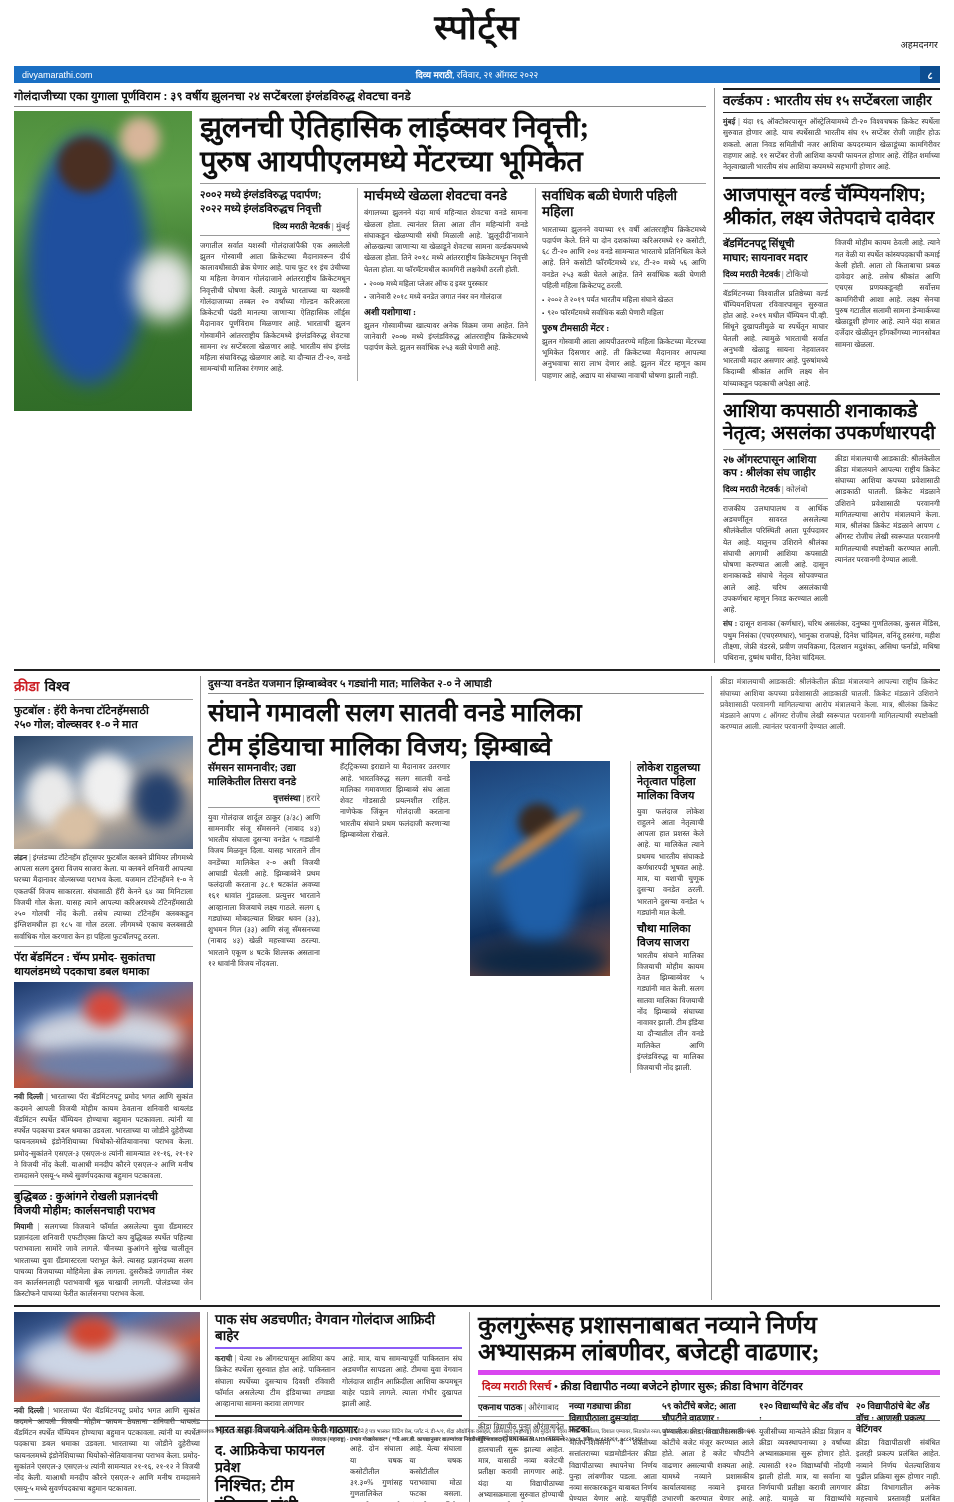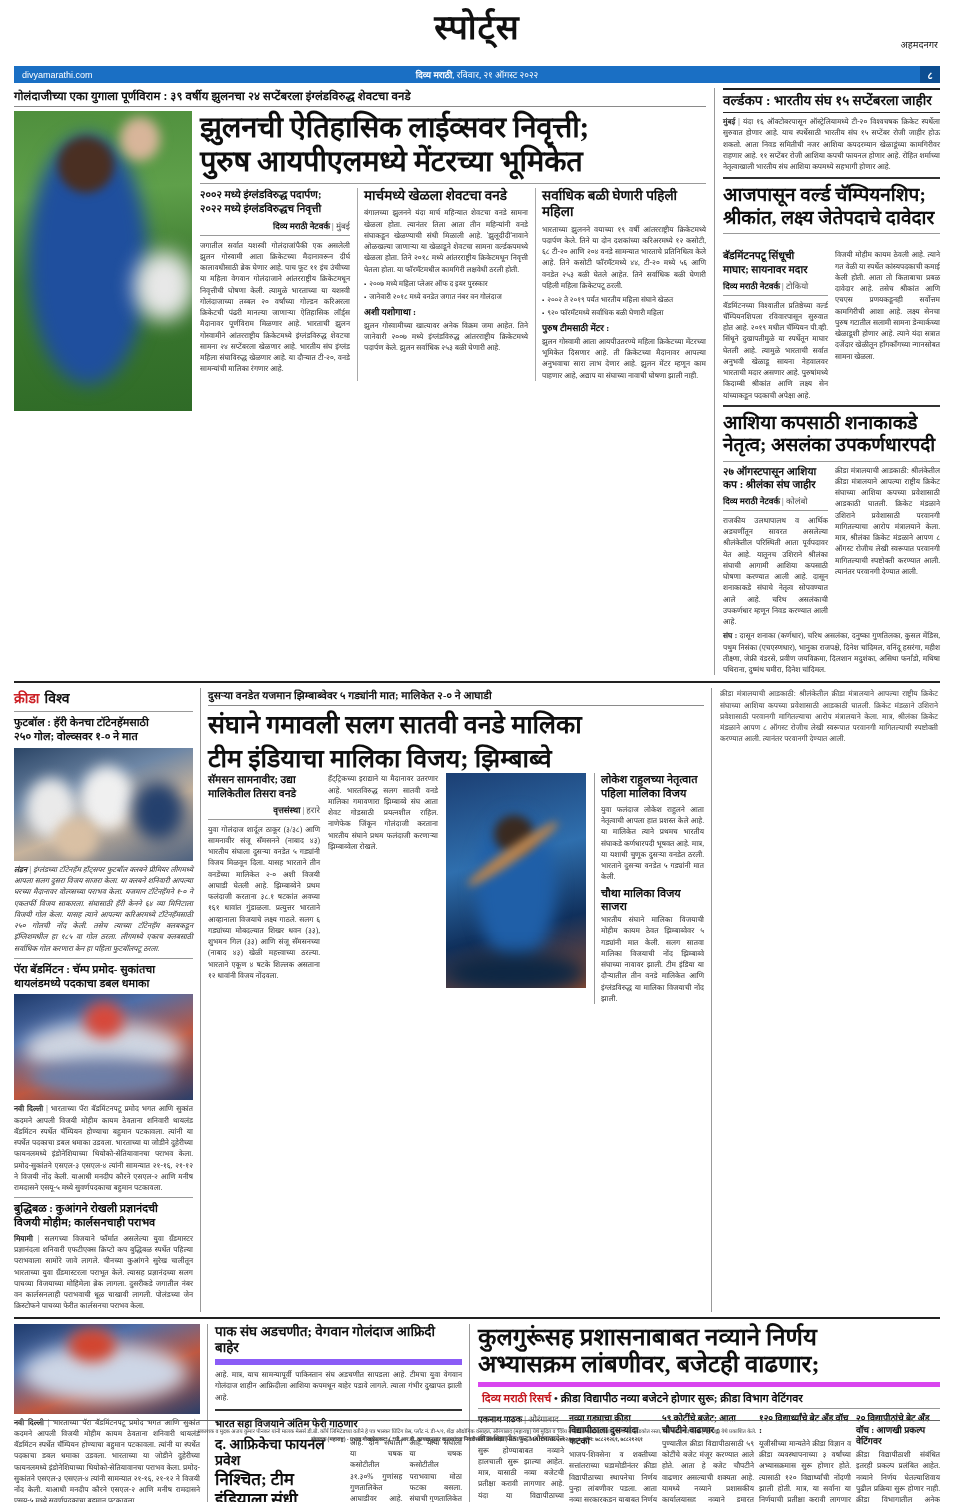--- a/index.html
+++ b/index.html
@@ -80,21 +80,21 @@
 
   .sec-flag { display:flex; align-items:baseline; gap:5px; margin-bottom:3px; }
   .sec-flag .red { color:#cc2026; font-weight:700; font-size:14px; }
   .sec-flag .blk { color:#111; font-weight:700; font-size:14px; }
 
   .brandline { font-size: 11px; font-weight:700; margin: 3px 0 4px; }
   .brandline .tag-red { color:#c4161c; }
 
   .colsplit2 { display:flex; gap:7px; }
   .colsplit3 { display:flex; gap:7px; }
-  .colsplit4 { display:flex; gap:8px; }
+  .colsplit4 { display:flex; gap:20px; }
   .colsplit5 { display:flex; gap:5px; }
   .flex1 { flex:1; min-width:0; }
 
   .minihead { font-size:9px; font-weight:700; line-height:1.25; margin-bottom:2px; }
 
   .footer {
     position:absolute; left:14px; right:14px; bottom: 58px;
     border-top: 1px solid #666; padding-top: 6px; text-align:center;
     font-size:5.4px; color:#333; line-height:1.6;
   }
@@ -176,21 +176,21 @@
     <div style="width:226px; padding-left:8px; border-left:1px solid #999;">
       <div class="headline-s" style="border-top:2px solid #222;border-bottom:1px solid #222;padding:3px 0;">वर्ल्डकप : भारतीय संघ १५ सप्टेंबरला जाहीर</div>
       <div class="bodytext" style="margin-top:3px;">
         <b>मुंबई</b> | <span>यंदा १६ ऑक्टोबरपासून ऑस्ट्रेलियामध्ये टी-२० विश्वचषक क्रिकेट स्पर्धेला सुरुवात होणार आहे. याच स्पर्धेसाठी भारतीय संघ १५ सप्टेंबर रोजी जाहीर होऊ शकतो. आता निवड समितीची नजर आशिया कपदरम्यान खेळाडूंच्या कामगिरीवर राहणार आहे. ११ सप्टेंबर रोजी आशिया कपची फायनल होणार आहे. रोहित शर्माच्या नेतृत्वाखाली भारतीय संघ आशिया कपमध्ये सहभागी होणार आहे.</span>
       </div>
       <div class="rule-thick"></div>
 
       <div class="headline-m">आजपासून वर्ल्ड  चॅम्पियनशिप;</div>
       <div class="headline-m" style="margin-bottom:4px;">श्रीकांत, लक्ष्य जेतेपदाचे दावेदार</div>
 
-      <div class="colsplit2" style="border-top:1px solid #999;padding-top:15px;">
+      <div class="colsplit2" style="border-top:1px solid #999;padding-top:3px;">
         <div class="flex1">
           <div class="subhead">बॅडमिंटनपटू सिंधूची</div>
           <div class="subhead" style="margin-bottom:3px;">माघार; सायनावर मदार</div>
           <div class="byline" style="text-align:left;">
             <span>दिव्य मराठी नेटवर्क</span><span class="loc"> | </span><span class="loc">टोकियो</span>
           </div>
           <div class="rule"></div>
           <div class="bodytext">बॅडमिंटनच्या विश्वातील प्रतिष्ठेच्या वर्ल्ड चॅम्पियनशिपला रविवारपासून सुरुवात होत आहे. २०१९ मधील चॅम्पियन पी.व्ही. सिंधूने दुखापतीमुळे या स्पर्धेतून माघार घेतली आहे. त्यामुळे भारताची सर्वात अनुभवी खेळाडू सायना नेहवालवर भारताची मदार असणार आहे. पुरुषांमध्ये किदाम्बी श्रीकांत आणि लक्ष्य सेन यांच्याकडून पदकाची अपेक्षा आहे.</div>
         </div>
         <div class="flex1">
@@ -233,21 +233,21 @@
       </div>
       <div class="rule"></div>
       <div class="headline-xs">फुटबॉल : हॅरी केनचा टॉटेनहॅमसाठी</div>
       <div class="headline-xs" style="margin-bottom:4px;">२५० गोल; वोल्व्सवर १-० ने मात</div>
       <div class="photo crowd" style="height:113px;">
         <div class="blur" style="left:12px;top:30px;width:50px;height:60px;background:#eaeaea;filter:blur(7px);"></div>
         <div class="blur" style="left:66px;top:18px;width:54px;height:64px;background:#f0f0f0;filter:blur(7px);"></div>
         <div class="blur" style="left:118px;top:34px;width:52px;height:58px;background:#24406d;filter:blur(8px);"></div>
         <div class="blur" style="left:40px;top:70px;width:44px;height:42px;background:#d9c0a4;filter:blur(6px);"></div>
       </div>
-      <div class="bodytext" style="margin-top:3px;font-style:italic;">
+      <div class="bodytext" style="margin-top:3px;">
         <b>लंडन</b> | <span>इंग्लंडच्या टॉटेनहॅम हॉट्सपर फुटबॉल क्लबने प्रीमियर लीगमध्ये आपला सलग दुसरा विजय साजरा केला. या क्लबने शनिवारी आपल्या घरच्या मैदानावर वोल्व्सच्या पराभव केला. यजमान टॉटेनहॅमने १-० ने एकतर्फी विजय साकारला. संघासाठी हॅरी केनने ६४ व्या मिनिटाला विजयी गोल केला. यासह त्याने आपल्या करिअरमध्ये टॉटेनहॅमसाठी २५० गोलची नोंद केली. तसेच त्याच्या टॉटेनहॅम क्लबकडून इंग्लिशमधील हा १८५ वा गोल ठरला. लीगमध्ये एकाच क्लबसाठी सर्वाधिक गोल करणारा केन हा पहिला फुटबॉलपटू ठरला.</span>
       </div>
       <div class="rule"></div>
 
       <div class="headline-xs">पॅरा बॅडमिंटन : चॅम्प प्रमोद- सुकांतचा</div>
       <div class="headline-xs" style="margin-bottom:4px;">थायलंडमध्ये पदकाचा डबल धमाका</div>
       <div class="photo stage" style="height:106px;">
         <div class="blur" style="left:10px;top:28px;width:160px;height:54px;background:#cfd6e2;filter:blur(9px);"></div>
         <div class="blur" style="left:70px;top:8px;width:40px;height:36px;background:#d7483a;filter:blur(7px);"></div>
         <div class="blur" style="left:14px;top:64px;width:150px;height:38px;background:#6d7fa8;filter:blur(8px);"></div>
@@ -317,22 +317,27 @@
             <div class="blur" style="left:54px;top:4px;width:48px;height:34px;background:#d2452f;filter:blur(7px);"></div>
           </div>
           <div class="bodytext" style="margin-top:3px;">
             <b>नवी दिल्ली</b> | <span>भारताच्या पॅरा बॅडमिंटनपटू प्रमोद भगत आणि सुकांत कदमने आपली विजयी मोहीम कायम ठेवताना शनिवारी थायलंड बॅडमिंटन स्पर्धेत चॅम्पियन होण्याचा बहुमान पटकावला. त्यांनी या स्पर्धेत पदकाचा डबल धमाका उडवला. भारताच्या या जोडीने दुहेरीच्या फायनलमध्ये इंडोनेशियाच्या थियोको-सेतियावानचा पराभव केला. प्रमोद-सुकांतने एसएल-३ एसएल-४ त्यांनी सामन्यात २१-१६, २१-१२ ने विजयी नोंद केली. याआधी मनदीप कौरने एसएल-२ आणि मनीष रामदासने एसयू-५ मध्ये सुवर्णपदकाचा बहुमान पटकावला.</span>
           </div>
           <div class="rule"></div>
 
         </div>
 
         <div style="flex:1; min-width:0; border-left:1px solid #999; padding-left:7px;">
-          <div class="headline-s" style="border-bottom:6px solid #8b5cf6; padding-bottom:3px; margin-bottom:4px;">पाक संघ अडचणीत; वेगवान गोलंदाज आफ्रिदी बाहेर</div>
+          <div class="headline-s" style="border-bottom:2px solid #8b5cf6; padding-bottom:3px; margin-bottom:4px;">पाक संघ अडचणीत; वेगवान गोलंदाज आफ्रिदी बाहेर</div>
           <div class="colsplit2">
+            <div class="flex1">
+              <div class="bodytext">
+                <b>कराची</b> | <span>येत्या २७ ऑगस्टपासून आशिया कप क्रिकेट स्पर्धेला सुरुवात होत आहे. पाकिस्तान संघाला स्पर्धेच्या दुसऱ्याच दिवशी रविवारी फॉर्मात असलेल्या टीम इंडियाच्या तगड्या आव्हानाचा सामना करावा लागणार</span>
+              </div>
+            </div>
             <div class="flex1">
               <div class="bodytext">आहे. मात्र, याच सामन्यापूर्वी पाकिस्तान संघ अडचणीत सापडला आहे. टीमचा युवा वेगवान गोलंदाज शाहीन आफ्रिदीला आशिया कपमधून बाहेर पडावे लागले. त्याला गंभीर दुखापत झाली आहे.</div>
             </div>
           </div>
 
           <div class="rule-thick" style="margin-top:6px;"></div>
 
           <div class="kicker" style="font-size:10px; border:none;">भारत सहा विजयाने अंतिम फेरी गाठणार</div>
           <div class="colsplit2">
             <div style="width:128px;">

